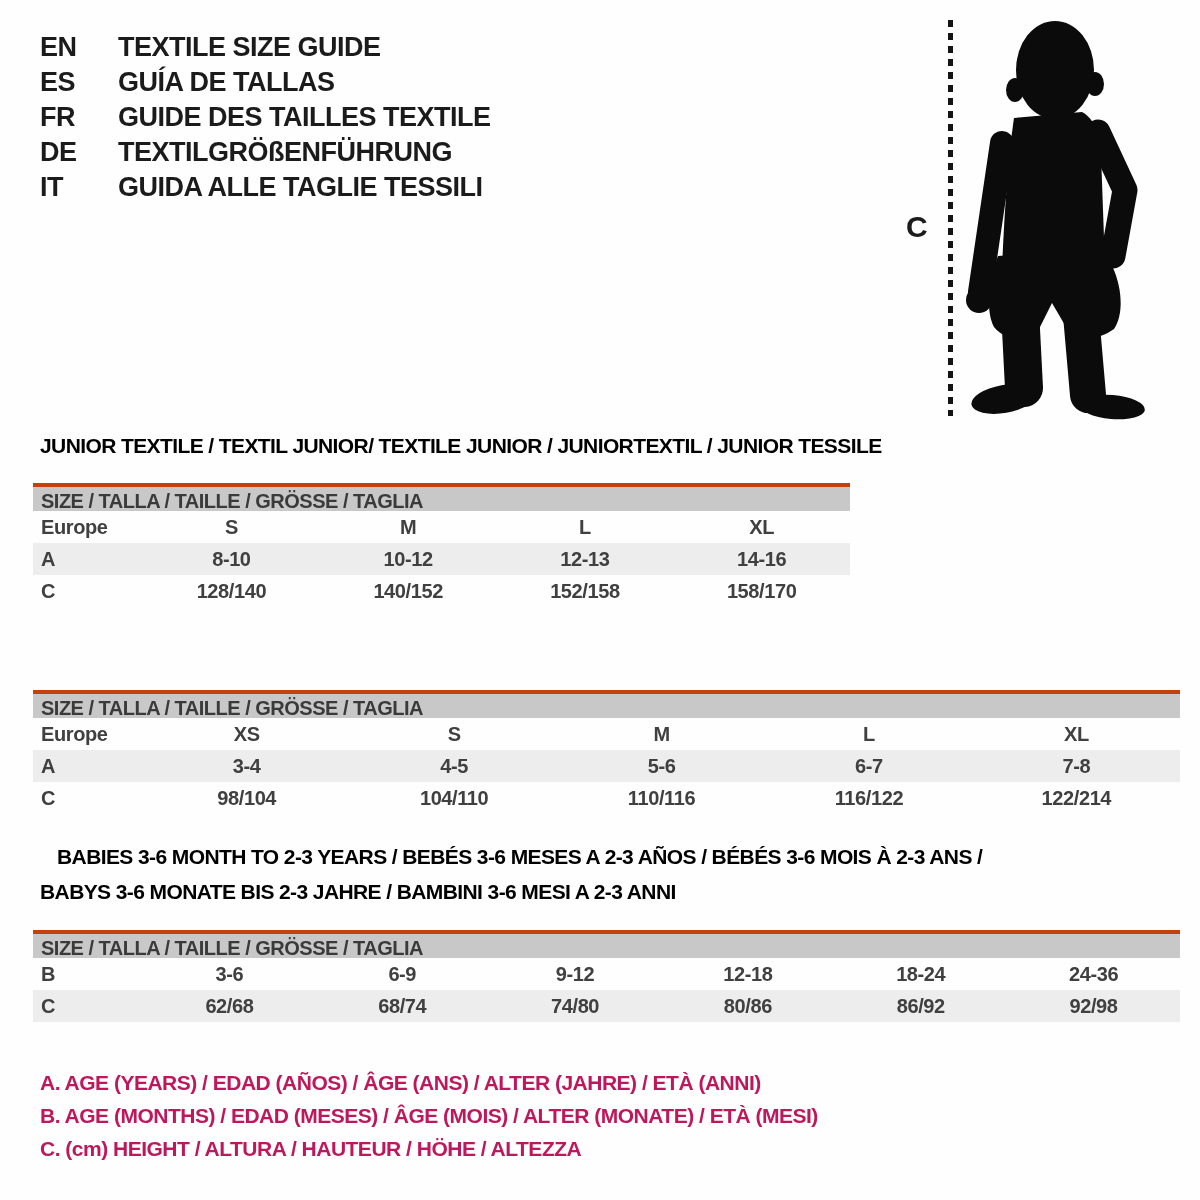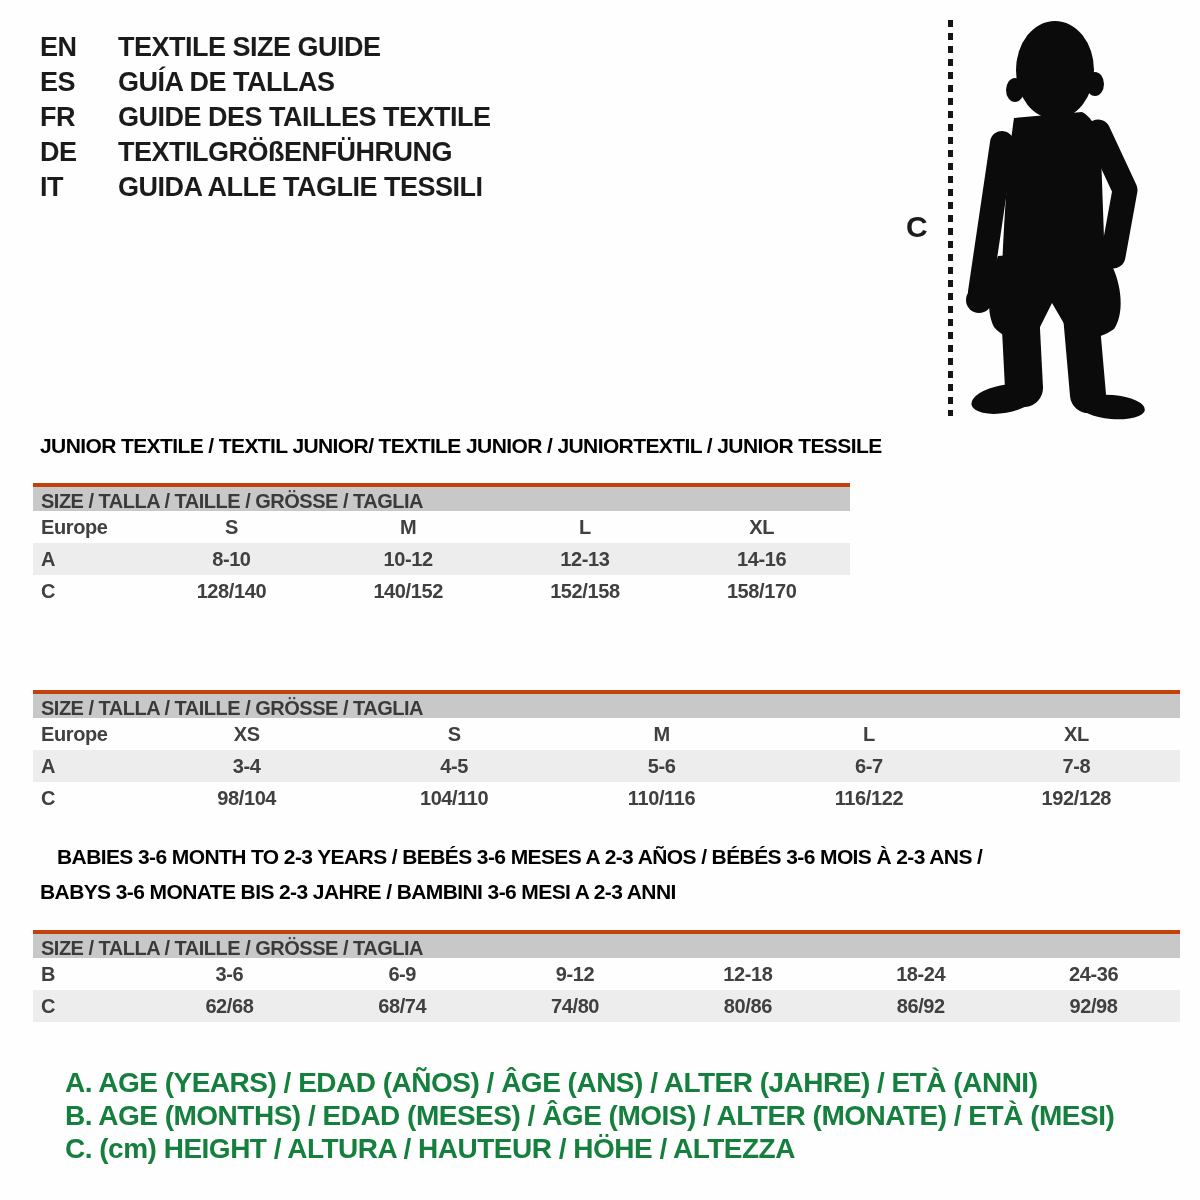--- a/index.html
+++ b/index.html
@@ -30,21 +30,21 @@
     height:28px;border-top:4px solid #c2410c;background:#c8c8c8;
     font-size:20px;font-weight:700;letter-spacing:-0.5px;color:#3a3a3a;
     line-height:28px;padding-left:8px;box-sizing:border-box;
   }
   .trow{display:flex;height:32px;align-items:center;font-size:20px;font-weight:700;color:#404040;}
   .trow.shaded{background:#ededed;}
   .tlabel{width:110px;padding-left:8px;box-sizing:border-box;letter-spacing:-0.4px;}
   .tcell{flex:1;text-align:center;letter-spacing:-0.4px;}
   
   .legend{position:absolute;left:40px;top:1066px;}
-  .legend-line{font-size:28px;font-weight:700;letter-spacing:-0.5px;line-height:33px;white-space:nowrap;color:#15803d;margin-left:25px;}
+  .legend-line{font-size:21px;font-weight:700;letter-spacing:-0.5px;line-height:33px;white-space:nowrap;color:#be185d;}
 </style>
 </head>
 <body>
 
 <div class="page">
 
   <div class="lang-list">
     <div class="lang-row">
       <span class="lang-code">EN</span>
       <span class="lang-label">TEXTILE SIZE GUIDE</span>
@@ -137,21 +137,21 @@
       <div class="tcell">5-6</div>
       <div class="tcell">6-7</div>
       <div class="tcell">7-8</div>
     </div>
     <div class="trow">
       <div class="tlabel">C</div>
       <div class="tcell">98/104</div>
       <div class="tcell">104/110</div>
       <div class="tcell">110/116</div>
       <div class="tcell">116/122</div>
-      <div class="tcell">192/128</div>
+      <div class="tcell">122/214</div>
     </div>
   </div>
 
   <div class="section-title" style="top:845px;margin-left:17px;">BABIES 3-6 MONTH TO 2-3 YEARS / BEBÉS 3-6 MESES A 2-3 AÑOS / BÉBÉS 3-6 MOIS À 2-3 ANS /</div>
   <div class="section-title" style="top:880px;">BABYS 3-6 MONATE BIS 2-3 JAHRE / BAMBINI 3-6 MESI A 2-3 ANNI</div>
   <div class="size-table" style="top:930px;width:1147px;">
     <div class="size-bar">SIZE / TALLA / TAILLE / GRÖSSE / TAGLIA</div>
     <div class="trow">
       <div class="tlabel">B</div>
       <div class="tcell">3-6</div>

